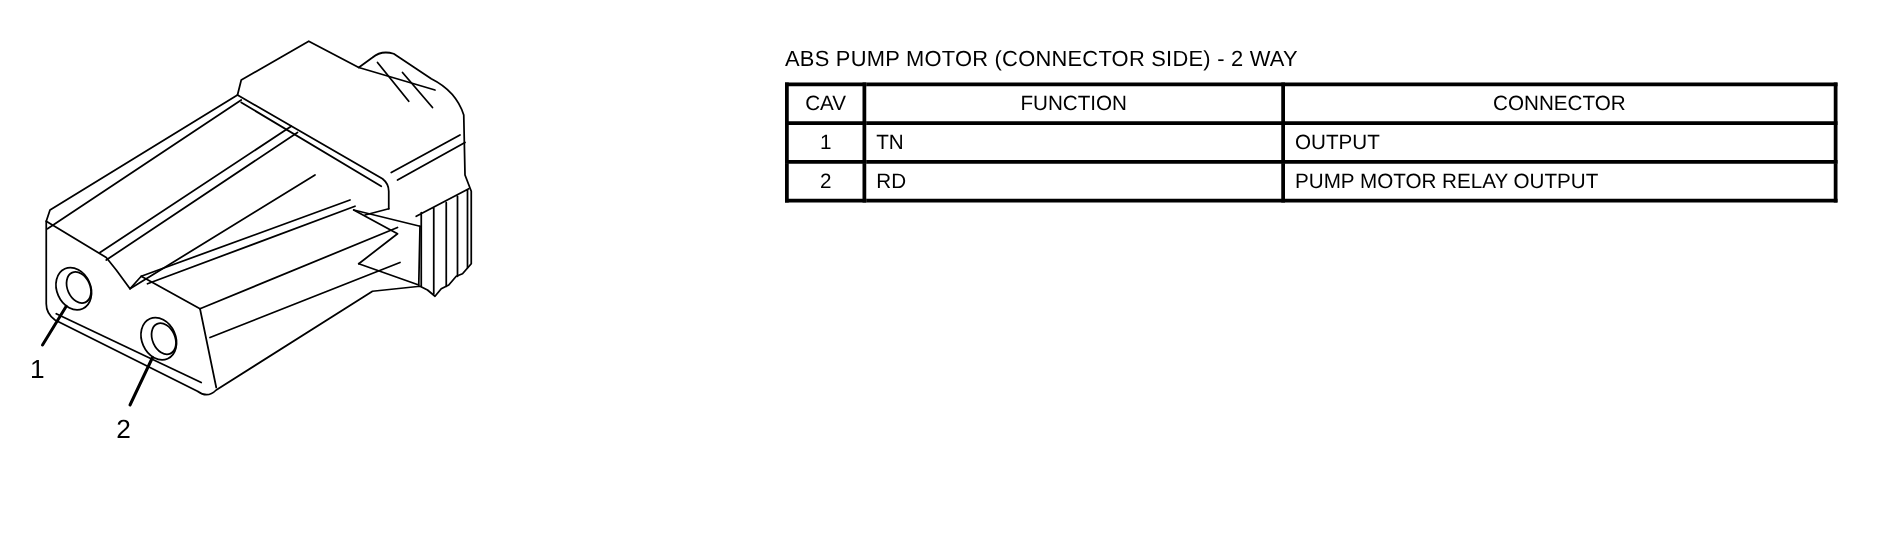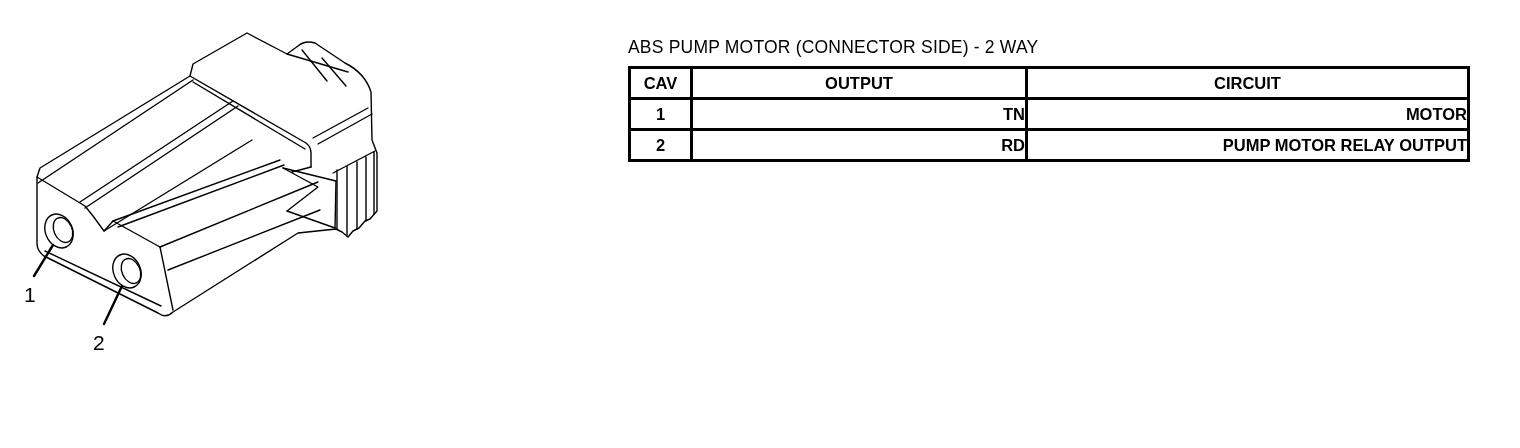--- a/index.html
+++ b/index.html
@@ -63,27 +63,27 @@
     table-layout: fixed;
     font-size: 16.5px;
   }
   #pinout-table col.c-cav { width: 62px; }
   #pinout-table col.c-circuit { width: 335px; }
   #pinout-table th, #pinout-table td {
     border: 3px solid #000000;
     height: 28px;
     padding: 0;
     vertical-align: middle;
-    font-weight: 700;
+    font-weight: 400;
     overflow: hidden;
     white-space: nowrap;
   }
   #pinout-table th { text-align: center; }
   #pinout-table td.cav { text-align: center; }
-  #pinout-table td.txt { text-align: right; padding-left: 8px; }
+  #pinout-table td.txt { text-align: left; padding-left: 8px; }
 </style>
 </head>
 <body>
 
 <div id="page">
 
   <div id="figure">
     <svg id="connector-svg" width="400" height="370" viewBox="0 0 400 370">
 
       <path d="
@@ -155,29 +155,29 @@
 
   <table id="pinout-table">
     <colgroup>
       <col class="c-cav">
         <col class="c-circuit">
         <col class="c-function">
     </colgroup>
     <thead>
       <tr>
         <th>CAV</th>
-        <th>OUTPUT</th>
-        <th>CIRCUIT</th>
+        <th>FUNCTION</th>
+        <th>CONNECTOR</th>
       </tr>
     </thead>
     <tbody>
       <tr>
         <td class="cav">1</td>
         <td class="txt">TN</td>
-        <td class="txt">MOTOR</td>
+        <td class="txt">OUTPUT</td>
       </tr>
       <tr>
         <td class="cav">2</td>
         <td class="txt">RD</td>
         <td class="txt">PUMP MOTOR RELAY OUTPUT</td>
       </tr>
     </tbody>
   </table>
 
 </div>

